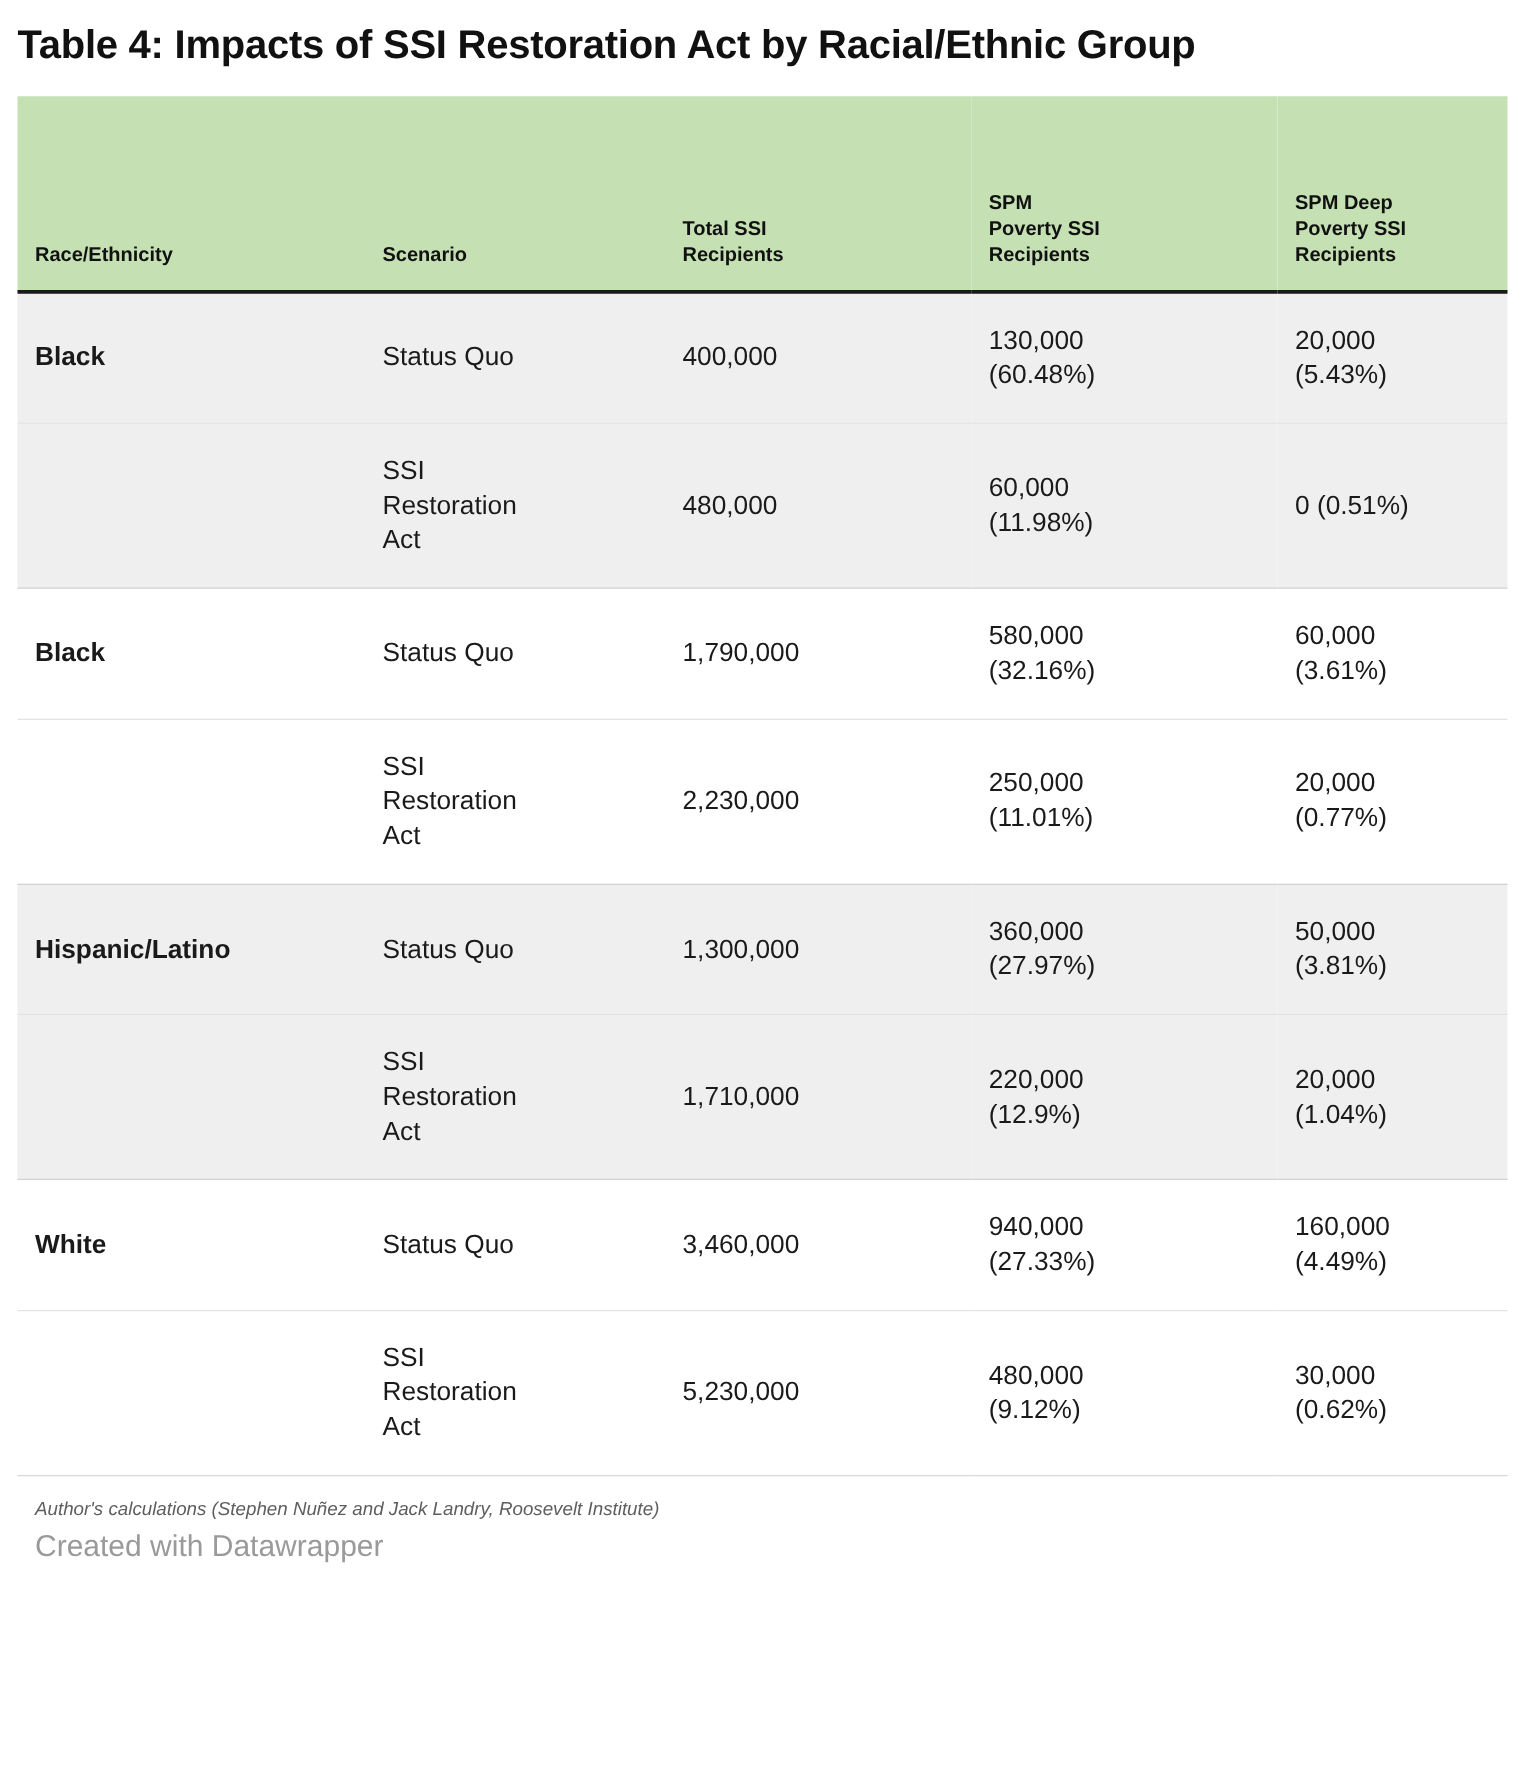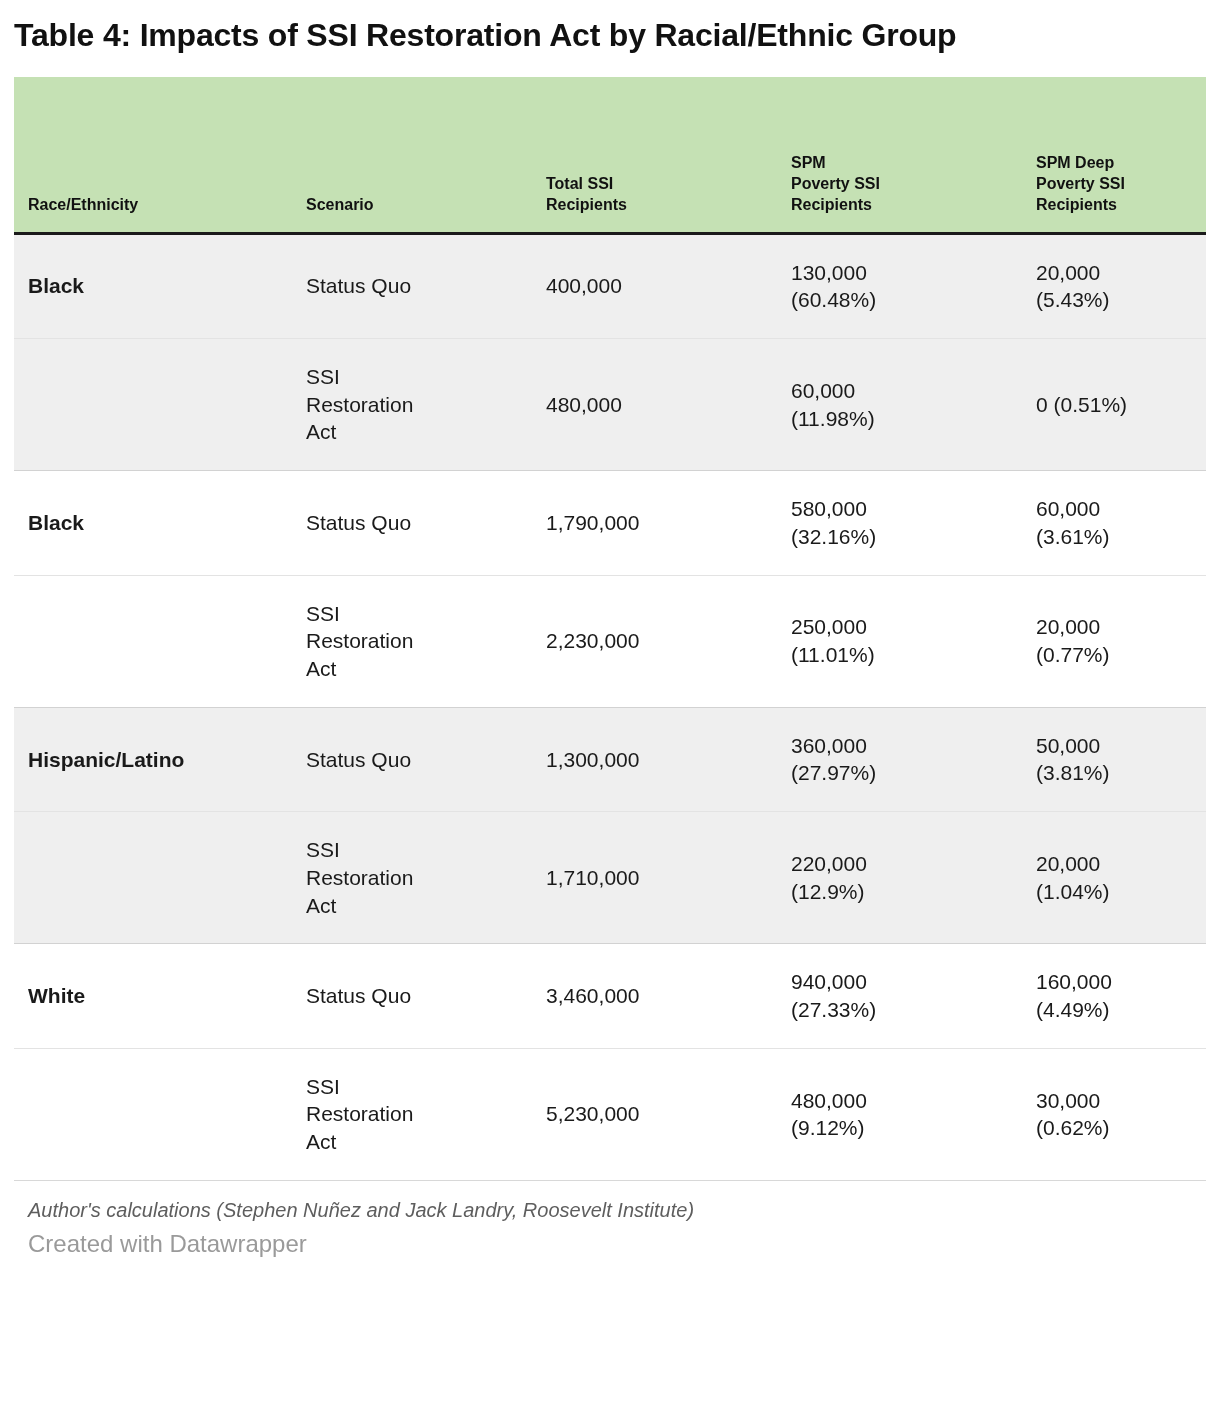--- a/index.html
+++ b/index.html
@@ -77,21 +77,21 @@
     display: block;
     white-space: pre-line;
   }
 
   .footer {
     margin-top: 18px;
     padding-left: 14px;
   }
   .source {
     font-style: italic;
-    font-size: 20px;
+    font-size: 15px;
     color: #5e5e5e;
     margin-bottom: 8px;
   }
   .credit {
     font-size: 24px;
     color: #9a9a9a;
   }
 </style>
 </head>
 <body>

